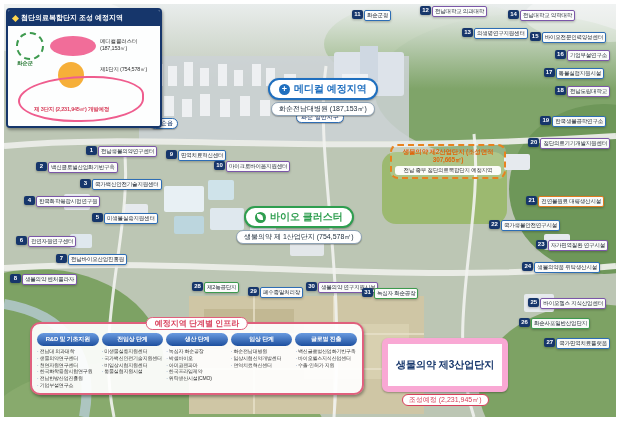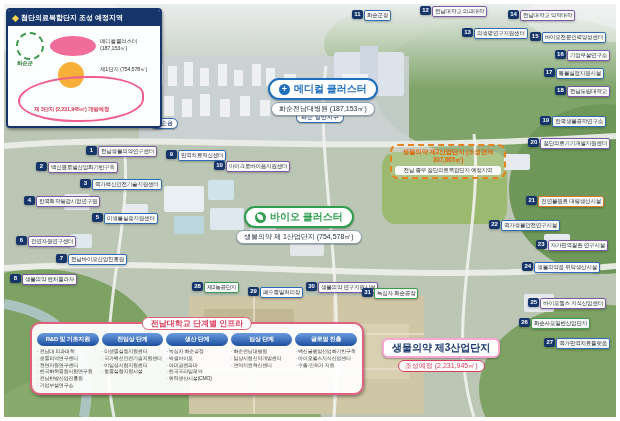--- a/index.html
+++ b/index.html
@@ -35,22 +35,22 @@
 
   
   .complex2{position:absolute;left:390px;top:144px;width:106px;border:2px dashed #e8821e;border-radius:8px;
         padding:2px 3px;background:rgba(255,255,255,.18);z-index:6;text-align:center;}
   .complex2 .l1{color:#e0660d;font-size:6.5px;font-weight:bold;line-height:1.25;letter-spacing:-.2px;}
   .complex2 .l2{margin-top:2px;background:rgba(255,255,255,.95);border-radius:3px;color:#333;font-size:5.5px;
         line-height:1.3;padding:1px;letter-spacing:-.2px;}
 
   
   .complex3{position:absolute;left:382px;top:338px;z-index:6;display:flex;flex-direction:column;align-items:center;gap:2px;}
-  .complex3 .t{background:#fff;border:2px solid #f9a8d4;border-radius:6px;color:#16366b;font-weight:bold;
-        font-size:10px;padding:1px 8px;box-shadow:0 1px 2px rgba(0,0,0,.3);white-space:nowrap;}
+  .complex3 .t{background:#fff;border:6px solid #f9a8d4;border-radius:6px;color:#16366b;font-weight:bold;
+        font-size:10px;padding:14px 8px;box-shadow:0 1px 2px rgba(0,0,0,.3);white-space:nowrap;}
   .complex3 .s{background:#fff;border:1px solid #d8405c;border-radius:8px;color:#d8405c;font-size:7px;
         padding:0 6px;white-space:nowrap;}
 
   
   .legend{position:absolute;left:6px;top:8px;width:152px;z-index:8;border:2px solid #16366b;background:#fff;
         border-radius:4px;overflow:hidden;box-shadow:1px 2px 3px rgba(0,0,0,.35);}
   .legend-h{background:#16366b;color:#fff;font-size:7px;font-weight:bold;padding:3px 5px;display:flex;gap:3px;align-items:center;}
   .legend-h .dia{width:5px;height:5px;background:#ffd54d;transform:rotate(45deg);flex:none;}
   .legend-body{position:relative;height:100px;background:#fdfefe;}
   .lg-shape{position:absolute;}
@@ -311,21 +311,21 @@
         <span>개발예정</span>
       </div>
     </div>
   </div>
 
   <div class="cluster" style="left:268px;top:78px;">
     <div class="pill">
       <span class="dot">
           <span class="plus">+</span>
         </span>
-      <span>메디컬 클러스터</span>
+      <span>메디컬 예정지역</span>
     </div>
     <div class="sub">화순전남대병원 (187,153㎡)</div>
   </div>
 
   <div class="cluster bio" style="left:236px;top:190px;">
     <div class="pill">
       <span class="dot">
           <span class="leaf"></span>
         </span>
       <span>바이오 클러스터</span>
@@ -337,21 +337,21 @@
     <div class="l1">생물의약 제2산업단지 (조성면적 307,665㎡)</div>
     <div class="l2">전남 중부 첨단의료복합단지 예정지역</div>
   </div>
 
   <div class="complex3">
     <div class="t">생물의약 제3산업단지</div>
     <div class="s">조성예정 (2,231,945㎡)</div>
   </div>
 
   <div class="infra">
-    <div class="infra-title">전남대학교 단계별 인프라</div>
+    <div class="infra-title">예정지역 단계별 인프라</div>
     <div class="infra-cols" id="infra-cols">
         <div class="col">
           <div class="col-h">R&amp;D 및 기초지원</div>
           <ul>
             <li>전남대 의과대학</li>
             <li>생물의약연구센터</li>
             <li>천연자원연구센터</li>
             <li>한국화학융합시험연구원</li>
             <li>전남한방산업진흥원</li>
             <li>기업부설연구소</li>

